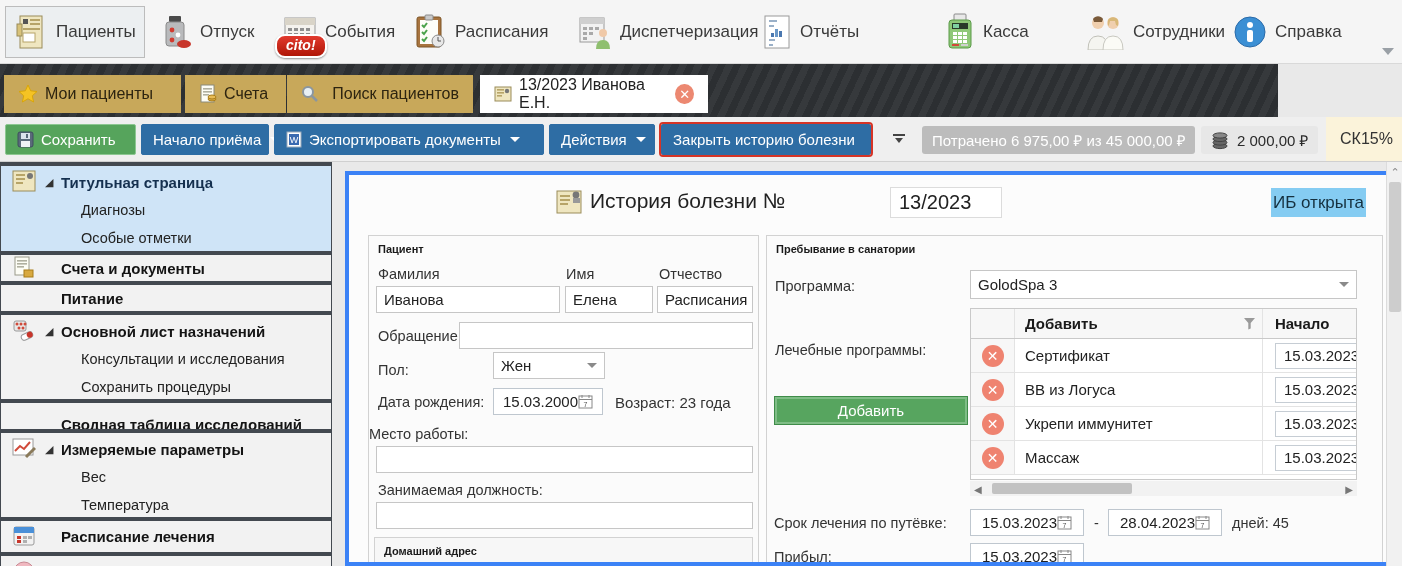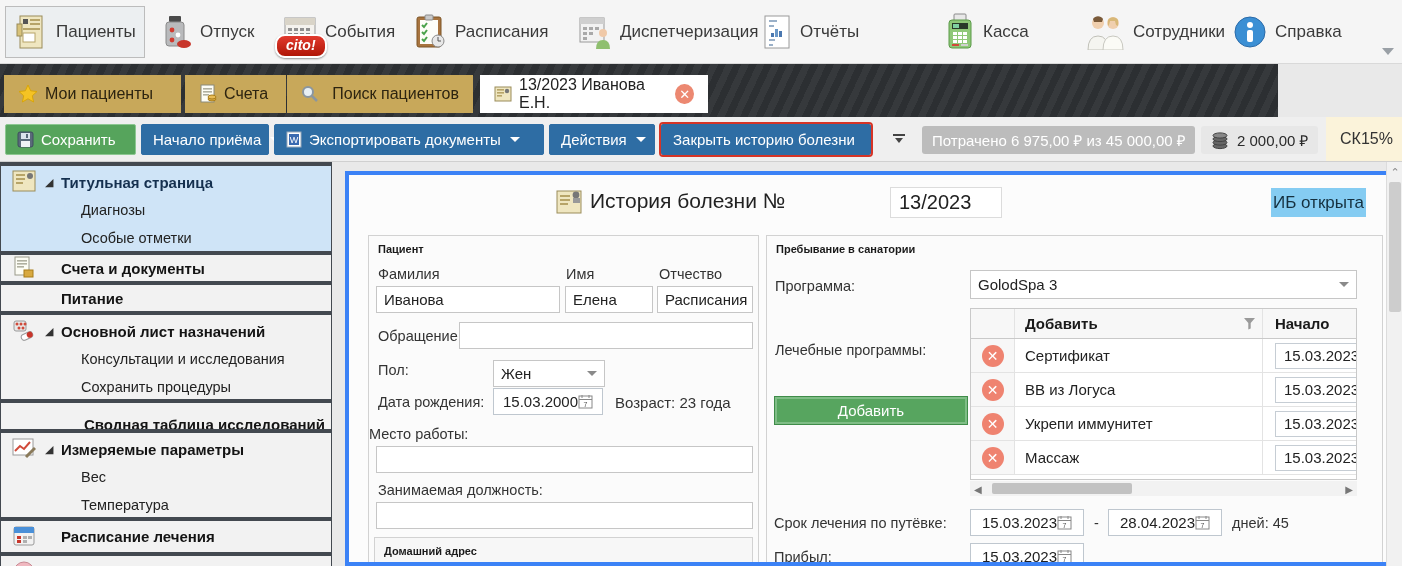--- a/index.html
+++ b/index.html
@@ -449,21 +449,21 @@
       </div>
       <div class="srow">
         <span class="ssub">Консультации и исследования</span>
       </div>
       <div class="srow">
         <span class="ssub">Сохранить процедуры</span>
       </div>
     </div>
 
     <div class="strip" style="height:26px;">
-      <div class="srow" style="height:42px;margin-left:23px;">
+      <div class="srow" style="height:42px;">
         <span class="stitle">Сводная таблица исследований</span>
       </div>
     </div>
 
     <div class="strip" style="height:84px; padding-top:2px;">
       <div class="srow">
         <span class="sicon">
           <svg width="24" height="22" viewBox="0 0 24 22">
               <rect x="1" y="2" width="20" height="16" fill="#fff" stroke="#9a9a9a"></rect>
               <polyline points="3,14 8,9 12,12 18,5" fill="none" stroke="#d04a3a" stroke-width="2"></polyline>
@@ -542,21 +542,21 @@
       <span class="flabel" style="left:290px; top:30px;">Отчество</span>
 
       <div class="field" style="left:7px; top:50px; width:184px; height:27px;">Иванова</div>
       <div class="field" style="left:196px; top:50px; width:88px; height:27px;">Елена</div>
       <div class="field" style="left:288px; top:50px; width:96px; height:27px;">Расписания</div>
 
       <span class="flabel" style="left:9px; top:92px;">Обращение:</span>
       <div class="field" style="left:90px; top:86px; width:294px; height:27px;"></div>
 
       <span class="flabel" style="left:9px; top:126px;">Пол:</span>
-      <div class="field combo" style="left:124px; top:124px; width:112px; height:27px;">
+      <div class="field combo" style="left:124px; top:116px; width:112px; height:27px;">
         <span>Жен</span>
         <span class="ccaret"></span>
       </div>
 
       <span class="flabel" style="left:9px; top:158px;">Дата рождения:</span>
       <div class="field datefield" style="left:124px; top:152px; width:110px; height:27px;">
         <span>15.03.2000</span>
         <span class="calglyph">
           <svg width="15" height="15" viewBox="0 0 15 15">
               <rect x="1" y="2" width="13" height="12" fill="#fff" stroke="#888"></rect>

